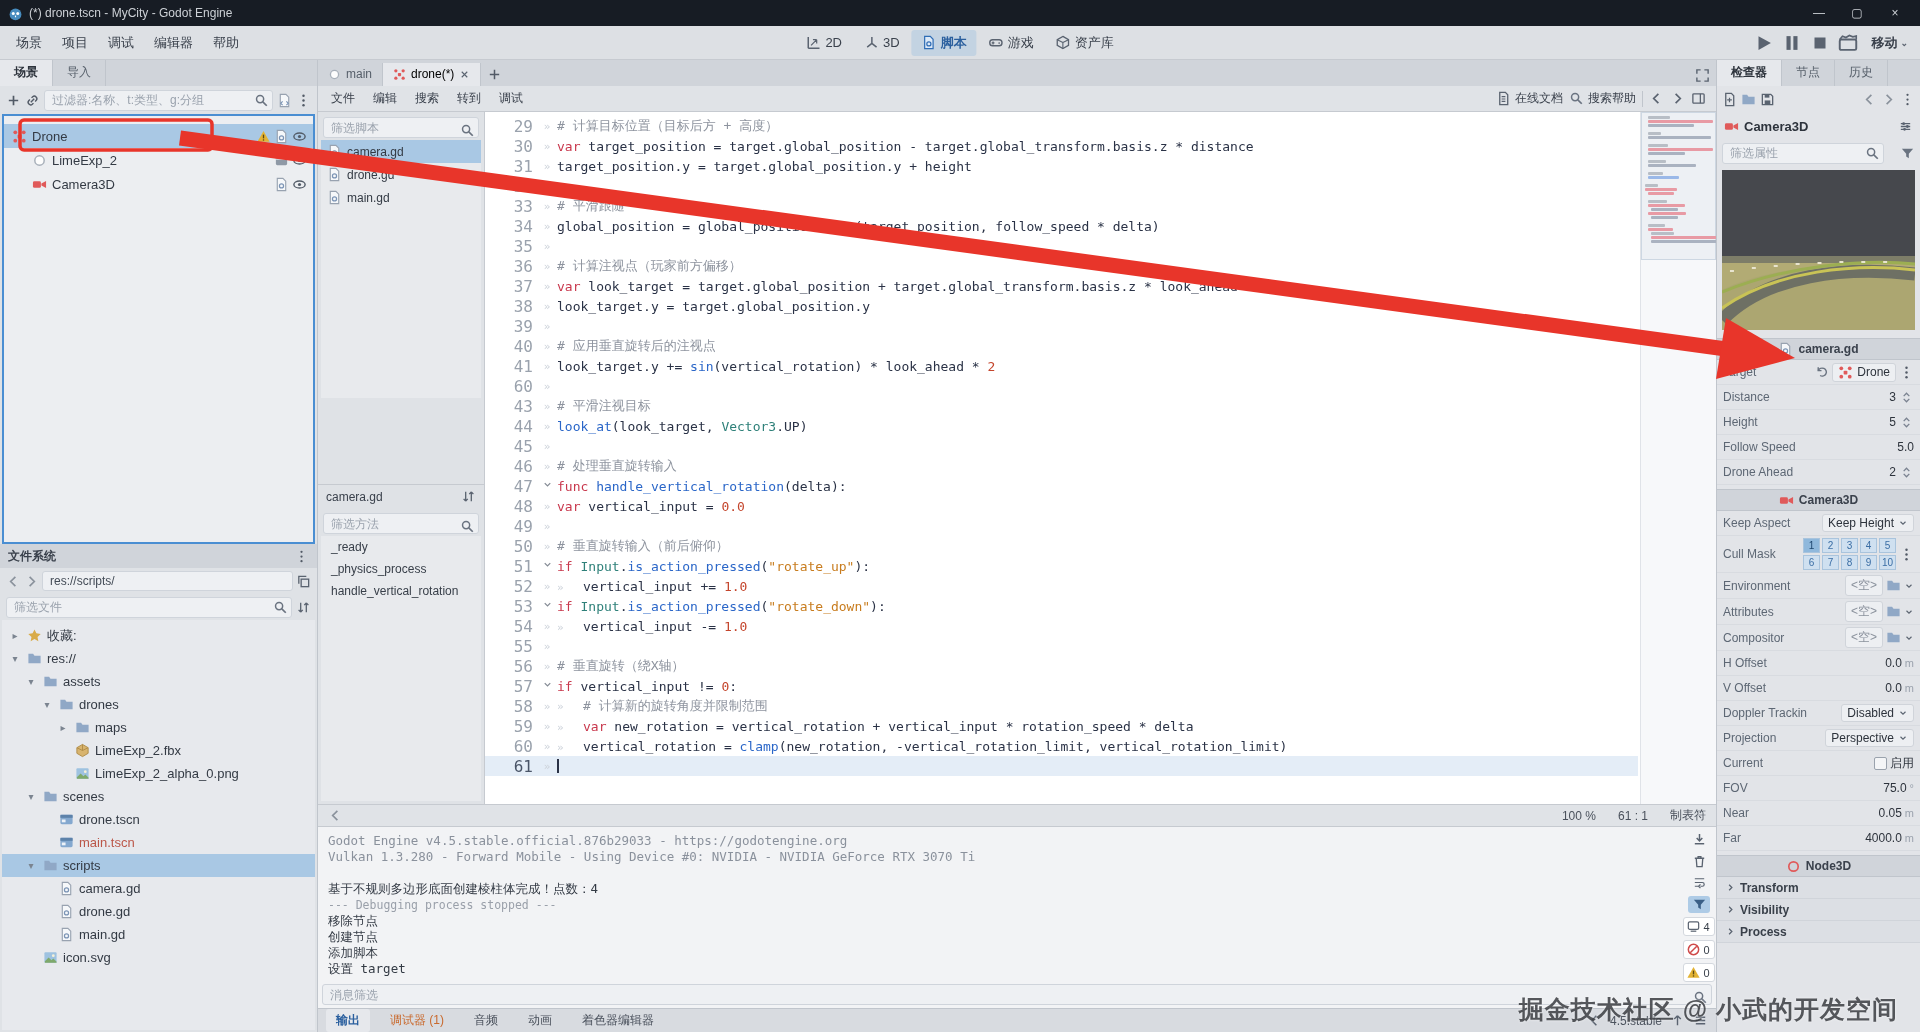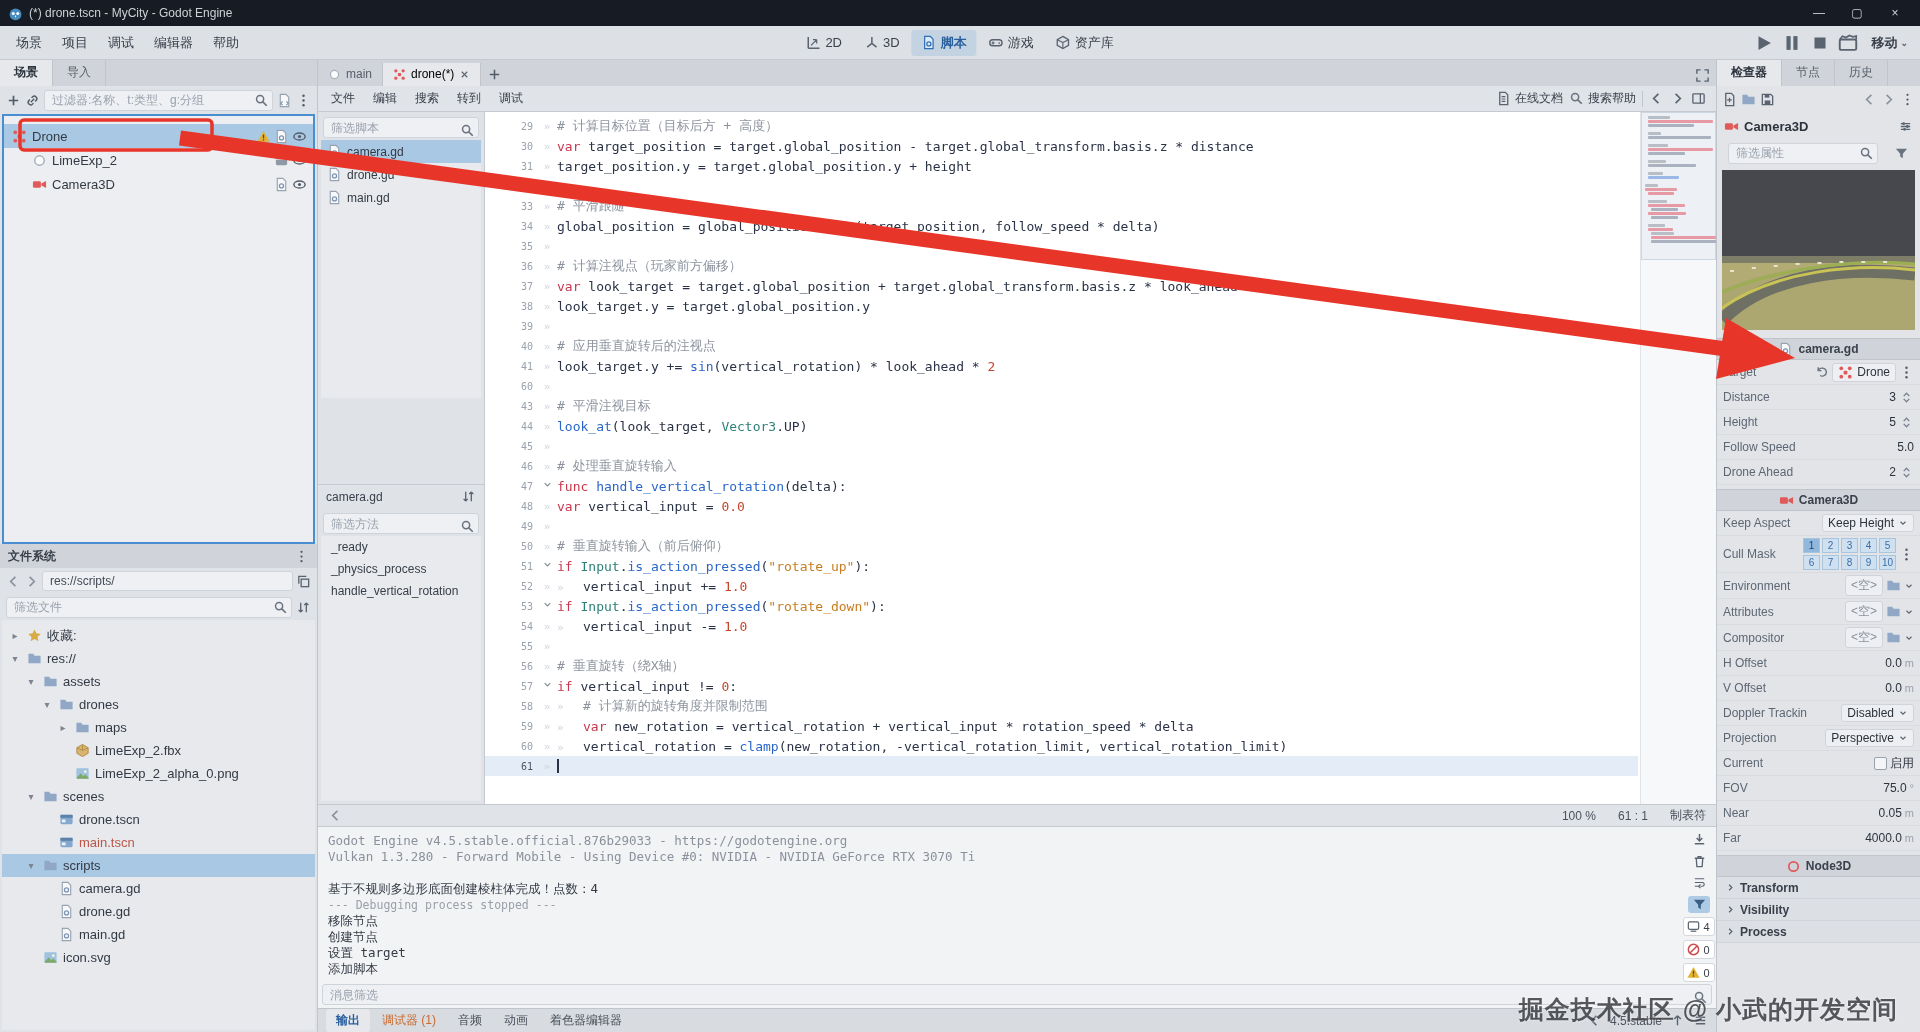--- a/index.html
+++ b/index.html
@@ -76,21 +76,21 @@
   .sl-row.selected { background:#a9c8e4; }
   .cur-script { height:24px; display:flex; align-items:center; gap:5px; padding:0 8px; font-size:12px; color:#3a414c; margin-top:86px; border-top:1px solid #c6cad0; }
   .cur-script .svgi { margin-left:auto; }
   .method-list { flex:1; background:#e8eaed; margin:0 3px 3px; overflow:hidden; }
   .ml-row { height:22px; display:flex; align-items:center; padding:0 10px; font-size:12px; color:#39404a; }
 
   .code-wrap { flex:1; position:relative; background:#ffffff; overflow:hidden; font-family:"DejaVu Sans Mono", monospace; }
   .code-lines { position:absolute; inset:4px 78px 0 0; }
   .cl { height:20px; display:flex; align-items:center; font-size:13px; white-space:pre; }
   .cl.cur { background:#e4edf7; }
-  .ln { width:52px; text-align:right; color:#9aa2ad; font-size:10px; flex:none; padding-right:4px; }
+  .ln { width:52px; text-align:right; color:#9aa2ad; font-size:16px; flex:none; padding-right:4px; }
   .cl.cur .ln { color:#4a5568; }
   .gut { width:20px; flex:none; text-align:center; color:#ccd2da; font-size:11px; }
   .gut .svgi { width:11px; height:11px; opacity:.75; }
   .ct { flex:1; min-width:0; overflow:hidden; }
   .tabm { display:inline-block; width:26px; color:#ccd2da; font-size:11px; }
   .tk-t { color:#2a3246; } .tk-k { color:#c8374c; } .tk-c { color:#8d939e; }
   .tk-f { color:#2a66c8; } .tk-s { color:#c87c1e; } .tk-n { color:#c4452c; } .tk-cl { color:#2e8079; }
   .caret { display:inline-block; width:2px; height:14px; background:#2a3246; vertical-align:-2px; }
   .minimap { position:absolute; top:0; right:0; bottom:0; width:76px; background:#f7f8fa; border-left:1px solid #e0e3e8; padding:4px 4px; }
   .mm-view { position:absolute; top:0; left:0; right:0; height:148px; background:rgba(110,140,170,.07); border:1px solid rgba(110,140,170,.25); }
@@ -114,21 +114,21 @@
   .bt-tab { padding:3px 10px; color:#4a515c; border-radius:3px; display:flex; gap:4px; align-items:center; }
   .bt-tab.active { color:#2a5f9e; font-weight:bold; background:#e6e8ec; }
   .bt-tab.warn { color:#c96a2e; }
   .bt-right { margin-left:auto; display:flex; align-items:center; gap:8px; color:#4a515c; }
 
   
   .inspector { width:204px; flex:none; display:flex; flex-direction:column; background:#e2e4e8; border-left:1px solid #c0c5cc; overflow:hidden; }
   .insp-toolbar { height:26px; display:flex; align-items:center; gap:4px; padding:0 5px; flex:none; }
   .insp-toolbar .sp { flex:1; }
   .node-row { height:28px; display:flex; align-items:center; gap:5px; padding:0 7px; font-weight:bold; color:#2d333c; flex:none; }
-  .insp-filter { height:26px; display:flex; align-items:center; padding:0 11px; gap:16px; flex:none; }
+  .insp-filter { height:26px; display:flex; align-items:center; padding:0 5px; gap:16px; flex:none; }
   .preview { height:160px; margin:4px 5px; background:linear-gradient(#46484d 0 54%, #7d7d68 54% 58%, #b2ab74 58%); position:relative; overflow:hidden; flex:none; }
   .preview svg { position:absolute; inset:0; width:100%; height:100%; }
   .sec-hdr { height:22px; display:flex; align-items:center; justify-content:center; gap:5px; background:#d0d4da; border-top:1px solid #c0c5cc; border-bottom:1px solid #c0c5cc; font-weight:bold; font-size:12px; color:#3a414c; flex:none; margin-top:4px; }
   .ip-rows { flex:none; }
   .ip-row { min-height:25px; display:flex; align-items:center; gap:4px; padding:2px 6px; border-bottom:1px solid #d8dbe0; font-size:12px; }
   .ip-label { color:#5d6774; flex:1; min-width:0; overflow:hidden; white-space:nowrap; }
   .ip-widget { display:flex; align-items:center; gap:3px; }
   .ip-num { color:#2d333c; }
   .unit { color:#9aa2ad; font-size:11px; }
   .ip-field { display:flex; align-items:center; gap:4px; background:#edeff2; border:1px solid #d0d4da; border-radius:3px; padding:1px 5px; color:#2d333c; }
@@ -959,22 +959,22 @@
 
       <div class="output-panel">
         <div class="out-lines" id="out-lines">
             <div class="ol-meta">Godot Engine v4.5.stable.official.876b29033 - https://godotengine.org</div>
             <div class="ol-meta">Vulkan 1.3.280 - Forward Mobile - Using Device #0: NVIDIA - NVIDIA GeForce RTX 3070 Ti</div>
             <div class="ol-meta">&nbsp;</div>
             <div class="ol-normal">基于不规则多边形底面创建棱柱体完成！点数：4</div>
             <div class="ol-debug">--- Debugging process stopped ---</div>
             <div class="ol-normal">移除节点</div>
             <div class="ol-normal">创建节点</div>
+            <div class="ol-normal">添加脚本</div>
             <div class="ol-normal">设置 target</div>
-            <div class="ol-normal">添加脚本</div>
           </div>
         <div class="out-rail">
           <span class="rail-btn">
               <span class="svgi">
                 <svg viewBox="0 0 16 16">
                   <path d="M8 2v7M5 6.5L8 9.5l3-3" fill="none" stroke="#5a6370" stroke-width="1.6"></path>
                   <path d="M3 12.5h10" stroke="#5a6370" stroke-width="1.6"></path>
                 </svg>
               </span>
             </span>
@@ -1035,21 +1035,21 @@
                 <svg viewBox="0 0 16 16">
                   <circle cx="6.5" cy="6.5" r="3.8" fill="none" stroke="#6a7380" stroke-width="1.6"></circle>
                   <line x1="9.4" y1="9.4" x2="13.6" y2="13.6" stroke="#6a7380" stroke-width="1.8"></line>
                 </svg>
               </span>
           </span>
         </div>
       </div>
 
       <div class="bottom-tabs">
-        <span id="bottom-tabs" style="display:flex;gap:2px;">
+        <span id="bottom-tabs" style="display:flex;gap:10px;">
             <span class="bt-tab active ">输出</span>
             <span class="bt-tab  warn">调试器 (1)</span>
             <span class="bt-tab  ">音频</span>
             <span class="bt-tab  ">动画</span>
             <span class="bt-tab  ">着色器编辑器</span>
           </span>
         <span class="bt-right">
           <span class="svgi">
               <svg viewBox="0 0 16 16">
                 <path d="M10 3L5 8l5 5" fill="none" stroke="#5a6370" stroke-width="1.6"></path>

